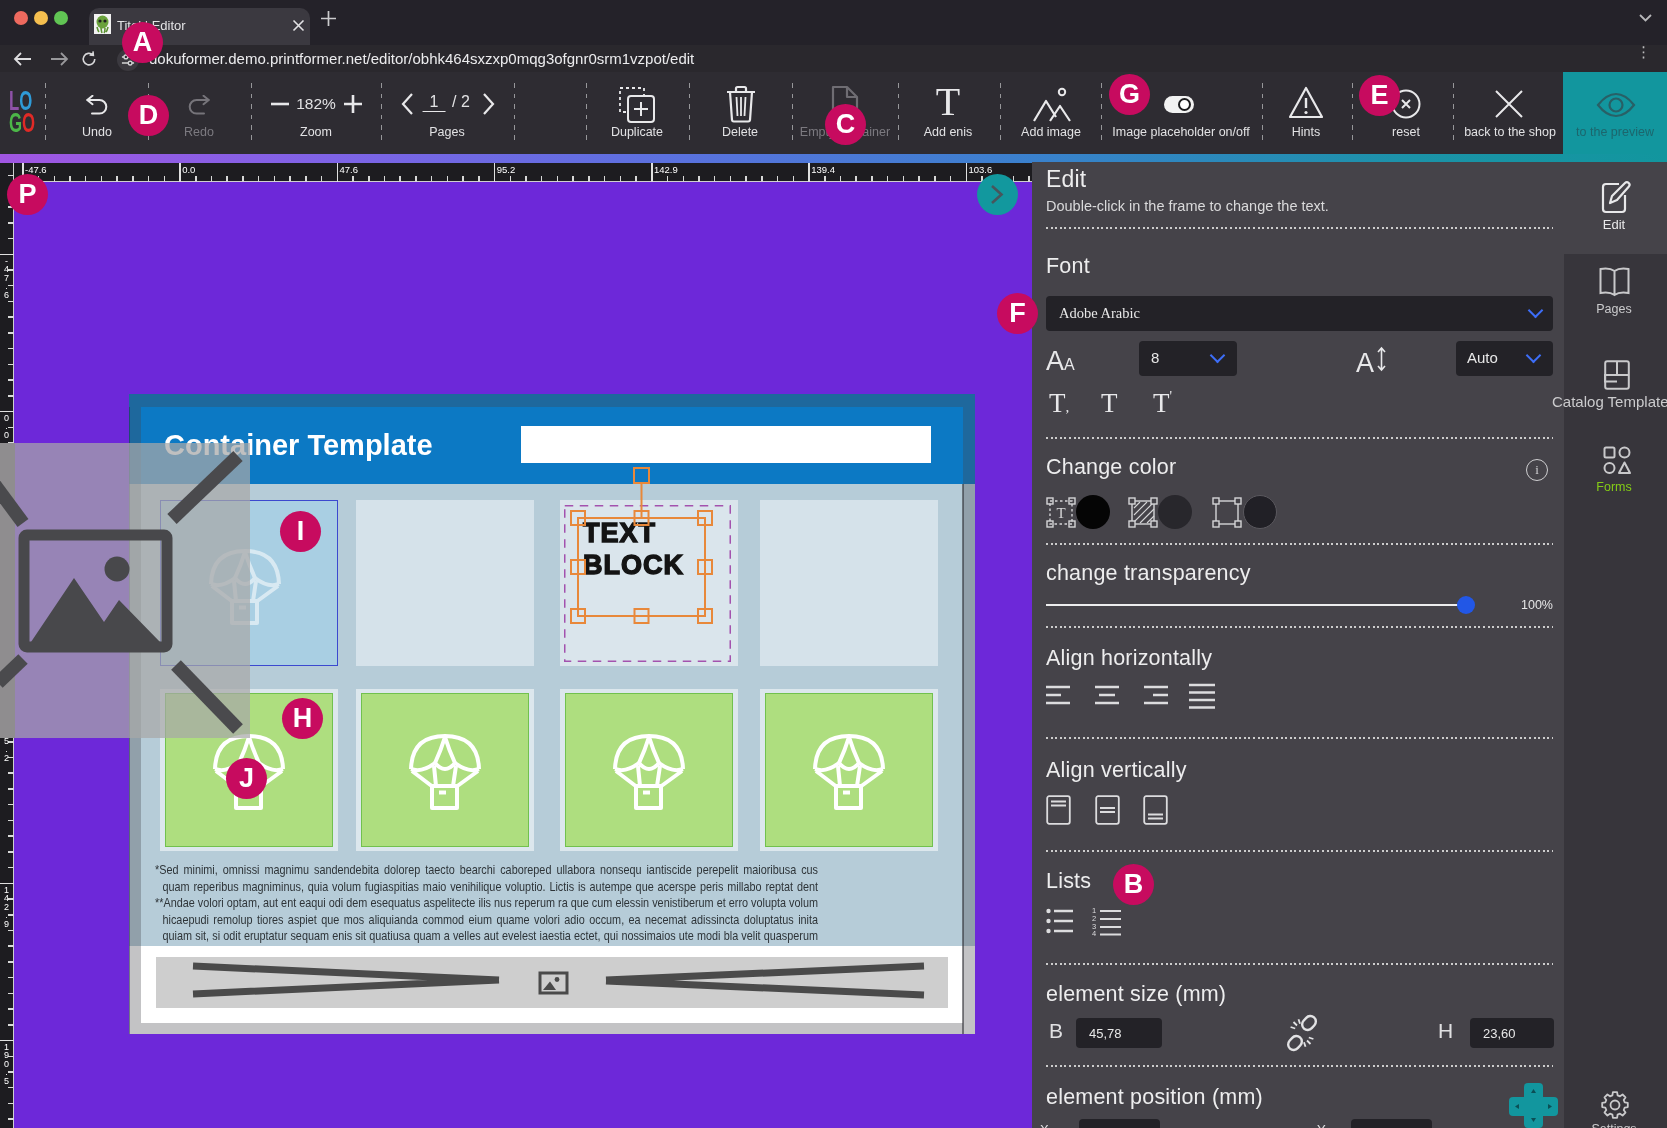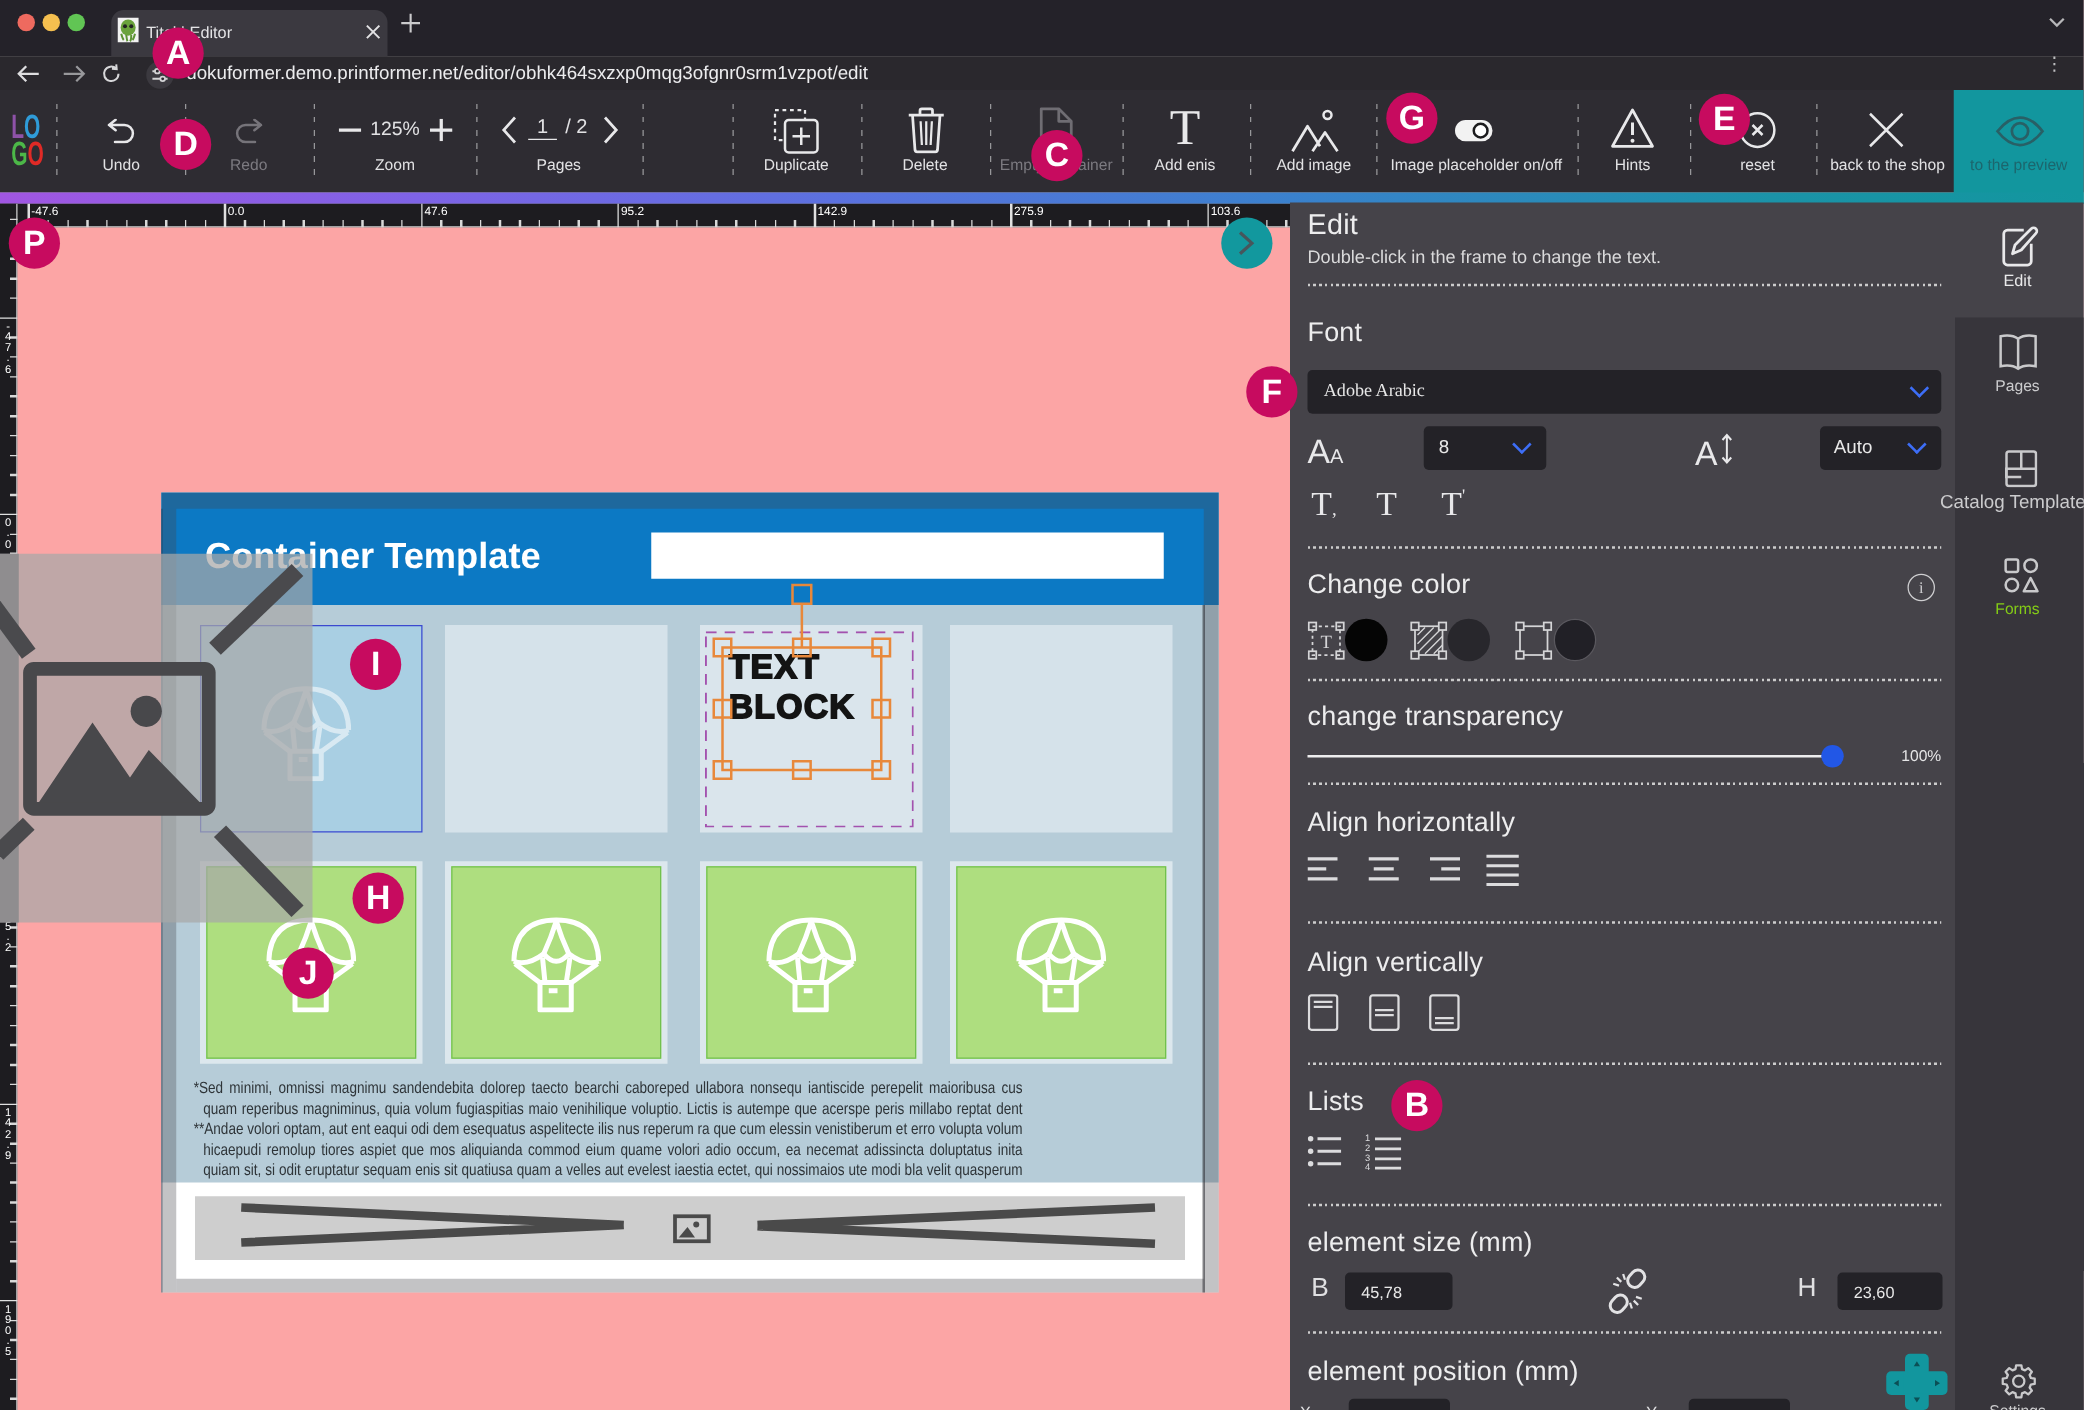--- a/index.html
+++ b/index.html
@@ -20,21 +20,21 @@
 
 #hruler{left:0;top:163px;width:1032px;height:19px;background:#1d1c20;border-bottom:1.5px solid #cfcfcf}
 #vruler{left:0;top:163px;width:14px;height:965px;background:#1d1c20;border-right:1.5px solid #cfcfcf}
 .htickmaj{position:absolute;top:0;width:1.5px;height:19px;background:#e0e0e0}
 .htickmin{position:absolute;top:13px;width:1.5px;height:6px;background:#d8d8d8}
 .hlab{position:absolute;top:1px;font-size:9.5px;color:#fff}
 .vtickmaj{position:absolute;left:0;width:14px;height:1.5px;background:#e0e0e0}
 .vtickmin{position:absolute;left:8px;width:6px;height:1.5px;background:#d8d8d8}
 .vlab{position:absolute;left:2px;font-size:9px;color:#fff;line-height:8.5px;text-align:center;width:9px}
 
-#canvas{left:14px;top:182px;width:1018px;height:946px;background:#fca5a5;overflow:hidden}
+#canvas{left:14px;top:182px;width:1018px;height:946px;background:#6d28d9;overflow:hidden}
 
 #bleed{position:absolute;left:115px;top:212px;width:846px;height:640px;background:#fff}
 .dim{position:absolute;background:rgba(67,67,76,0.32);z-index:5}
 #hdr{position:absolute;left:0;top:0;width:846px;height:90px;background:#0c79c4}
 #cont{position:absolute;left:0;top:90px;width:846px;height:462px;background:#b6ccd8}
 .tile1{position:absolute;top:106px;width:178px;height:166px;background:#d5e2ea}
 .tile2o{position:absolute;top:295px;width:178px;height:162px;background:#dce7ed}
 .tile2i{position:absolute;left:5px;top:4px;width:168px;height:154px;background:#aede7f;border:1px solid #71c14e}
 
 #panel{left:1032px;top:162px;width:635px;height:966px;background:#454349;color:#e9e9ea}
@@ -119,21 +119,21 @@
   <div class="tlabel" style="left:97px">Undo</div>
 
   <svg class="abs" style="left:188px;top:23px" width="22" height="20" viewBox="0 0 22 20">
       <path d="M15.5,0.8 L20.8,5 L15.5,9.2 M20.8,5 H8.5 A6.8,6.8 0 0 0 8.5,18.6 H16" stroke="#76747a" stroke-width="2" fill="none" stroke-linecap="round"></path>
     </svg>
   <div class="tlabel dis" style="left:199px">Redo</div>
 
   <svg class="abs" style="left:271px;top:30px" width="18" height="4" viewBox="0 0 18 4">
       <path d="M0,2 H18" stroke="#e8e8ea" stroke-width="2.6"></path>
     </svg>
-  <div class="abs" style="left:316px;top:23px;font-size:15.5px;transform:translateX(-50%)">125%</div>
+  <div class="abs" style="left:316px;top:23px;font-size:15.5px;transform:translateX(-50%)">182%</div>
   <svg class="abs" style="left:344px;top:23px" width="18" height="18" viewBox="0 0 18 18">
       <path d="M0,9 H18 M9,0 V18" stroke="#e8e8ea" stroke-width="2.6"></path>
     </svg>
   <div class="tlabel" style="left:316px">Zoom</div>
 
   <svg class="abs" style="left:400px;top:20px" width="14" height="24" viewBox="0 0 14 24">
       <path d="M12,2 L3,12 L12,22" stroke="#e8e8ea" stroke-width="2.2" fill="none"></path>
     </svg>
   <div class="abs" style="left:434px;top:21px;font-size:16px;transform:translateX(-50%);border-bottom:1.5px solid #e8e8ea;padding:0 7px">1</div>
   <div class="abs" style="left:461px;top:21px;font-size:16px;transform:translateX(-50%)">/ 2</div>
@@ -266,21 +266,21 @@
 <div class="htickmaj" style="left:965.5px"></div>
 <div class="htickmin" style="left:981.2px"></div>
 <div class="htickmin" style="left:997.0px"></div>
 <div class="htickmin" style="left:1012.7px"></div>
 <div class="htickmin" style="left:1028.4px"></div>
 <div class="hlab" style="left:25.0px">-47.6</div>
 <div class="hlab" style="left:182.2px">0.0</div>
 <div class="hlab" style="left:339.5px">47.6</div>
 <div class="hlab" style="left:496.8px">95.2</div>
 <div class="hlab" style="left:654.0px">142.9</div>
-<div class="hlab" style="left:811.2px">275.9</div>
+<div class="hlab" style="left:811.2px">139.4</div>
 <div class="hlab" style="left:968.5px">103.6</div>
 </div>
 <div class="abs" id="vruler">
 <div class="vtickmin" style="top:11.9px"></div>
 <div class="vtickmin" style="top:27.6px"></div>
 <div class="vtickmin" style="top:43.3px"></div>
 <div class="vtickmin" style="top:59.0px"></div>
 <div class="vtickmin" style="top:74.8px"></div>
 <div class="vtickmaj" style="top:90.5px"></div>
 <div class="vtickmin" style="top:106.2px"></div>

